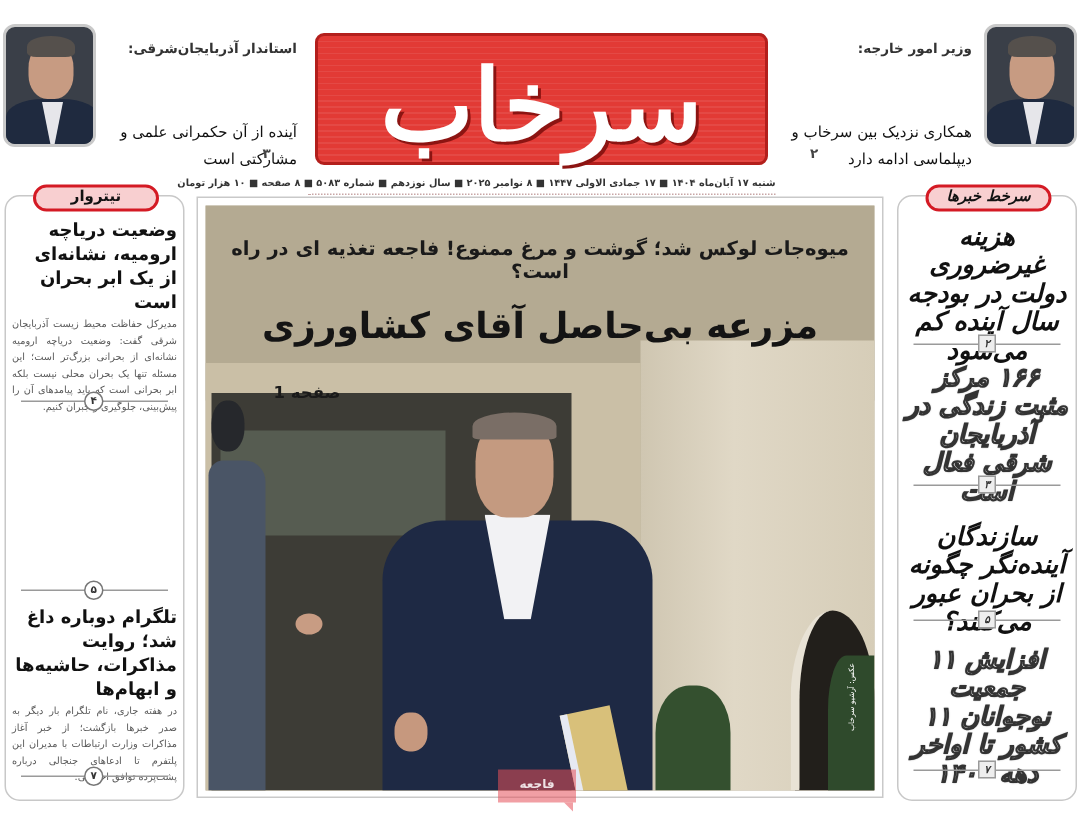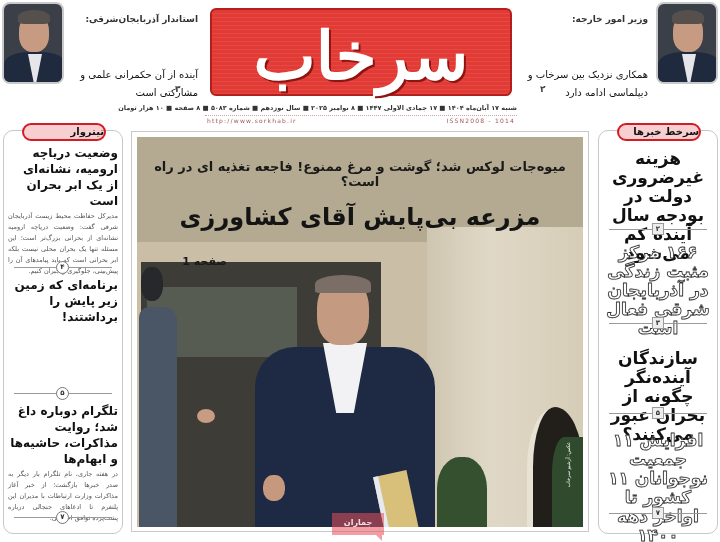--- a/index.html
+++ b/index.html
@@ -1,20 +1,20 @@
 <!DOCTYPE html>
 <html><head>
 <meta charset="utf-8">
 <style>
   * { box-sizing: border-box; margin: 0; padding: 0; }
   html, body { width: 720px; height: 542px; overflow: hidden; background: #ffffff; }
   body { position: relative; font-family: "DejaVu Sans", sans-serif; direction: rtl; color: #1a1a1a; }
 
   
-  .masthead { position: absolute; left: 0; top: 0; width: 720px; height: 128px; }
+  .masthead { position: absolute; left: 0; top: 14px; width: 720px; height: 128px; }
 
   .teaser { position: absolute; top: 0; height: 95px; }
   .teaser-photo { position: absolute; top: 2px; width: 62px; height: 82px; border: 2px solid #c9c9c9; border-radius: 8px; overflow: hidden; background: #3a3f48; }
   .teaser-photo .face { position: absolute; left: 15px; top: 10px; width: 30px; height: 38px; border-radius: 45% 45% 42% 42%; background: #c79b82; }
   .teaser-photo .hair { position: absolute; left: 14px; top: 6px; width: 32px; height: 14px; border-radius: 50% 50% 20% 20%; background: #55504c; }
   .teaser-photo .suit { position: absolute; left: 0; bottom: 0; width: 62px; height: 30px; border-radius: 40% 40% 0 0; background: #1f2a3f; }
   .teaser-photo .shirt { position: absolute; left: 24px; bottom: 0; width: 14px; height: 28px; background: #e6e6ea; clip-path: polygon(0 0, 100% 0, 60% 100%, 40% 100%); }
 
   .teaser-text { position: absolute; top: 14px; text-align: right; }
   .teaser-kicker { font-size: 9px; font-weight: bold; color: #333; margin-bottom: 4px; }
@@ -37,23 +37,23 @@
                text-shadow: 2px 2px 0 #8c1412; letter-spacing: 2px; }
 
   .dateline { position: absolute; left: 205px; top: 104px; width: 312px; font-size: 6.5px; font-weight: bold; color: #333; text-align: center; white-space: nowrap; }
   .urlline { position: absolute; left: 205px; top: 115px; width: 312px; height: 11px; border-top: 1px dotted #c8a6a6; font-size: 6px; color: #a05555; letter-spacing: 1.2px; direction: ltr; }
   .urlline .url { position: absolute; left: 2px; top: 1px; }
   .urlline .issn { position: absolute; right: 2px; top: 1px; }
 
   
   .side-col { position: absolute; top: 130px; width: 120px; height: 404px; border: 1.5px solid #c8c8c8; border-radius: 10px; background: #ffffff; }
   .col-left { left: 3px; }
-  .col-right { left: 598px; }
-
-  .col-label { position: absolute; top: -8px; left: 18px; width: 84px; height: 18px; border-radius: 10px; background: #f8cfd0; border: 2px solid #d41a24; text-align: right;
+  .col-right { left: 598px; font-style: italic; }
+
+  .col-label { position: absolute; top: -8px; left: 18px; width: 84px; height: 18px; border-radius: 10px; background: #f8cfd0; border: 2px solid #d41a24; text-align: center;
                font-size: 10px; font-weight: bold; line-height: 14px; color: #111; }
 
   .left-item { position: absolute; left: 4px; width: 110px; text-align: right; }
   .left-item .head { font-size: 12px; font-weight: bold; line-height: 16px; color: #111; }
   .left-item .body { font-size: 6.5px; line-height: 11px; color: #555; margin-top: 2px; text-align: justify; text-align-last: right; }
 
   .sep { position: absolute; left: 10px; width: 98px; height: 12px; }
   .sep::before { content: ""; position: absolute; left: 0; right: 0; top: 6px; border-top: 1px solid #9a9a9a; }
   .sep-circle { position: absolute; left: 42px; top: 0; width: 13px; height: 13px; border-radius: 50%; border: 1px solid #777; background: #fff; font-size: 7px; font-weight: bold; line-height: 11px; text-align: center; color: #333; }
   .sep-square { position: absolute; left: 43px; top: 0; width: 12px; height: 12px; border: 1px solid #9a9a9a; background: #eeeeee; font-size: 7px; font-weight: bold; line-height: 10px; text-align: center; color: #333; }
@@ -145,21 +145,20 @@
 
   <div class="left-item" style="top:14px;">
     <div class="head">وضعیت دریاچه ارومیه، نشانه‌ای از یک ابر بحران است</div>
     <div class="body">مدیرکل حفاظت محیط زیست آذربایجان شرقی گفت: وضعیت دریاچه ارومیه نشانه‌ای از بحرانی بزرگ‌تر است؛ این مسئله تنها یک بحران محلی نیست بلکه ابر بحرانی است که باید پیامدهای آن را پیش‌بینی، جلوگیری و جبران کنیم.</div>
   </div>
   <div class="sep" style="top:130px;">
     <div class="sep-circle">۴</div>
   </div>
 
   <div class="left-item" style="top:146px;">
-    <div class="head">برنامه‌ای که زمین زیر پایش را برداشتند!</div>
   </div>
   <div class="sep" style="top:256px;">
     <div class="sep-circle">۵</div>
   </div>
 
   <div class="left-item" style="top:272px;">
     <div class="head">تلگرام دوباره داغ شد؛ روایت مذاکرات، حاشیه‌ها و ابهام‌ها</div>
     <div class="body">در هفته جاری، نام تلگرام بار دیگر به صدر خبرها بازگشت؛ از خبر آغاز مذاکرات وزارت ارتباطات با مدیران این پلتفرم تا ادعاهای جنجالی درباره پشت‌پرده توافق احتمالی.</div>
   </div>
   <div class="sep" style="top:380px;">
@@ -185,21 +184,21 @@
     <div class="man1">
       <div class="jacket"></div>
         <div class="shirt1"></div>
         <div class="face1"></div>
         <div class="hair1"></div>
         <div class="hand1"></div>
     </div>
     <div class="folder"></div>
 
     <div class="over-title supertitle">میوه‌جات لوکس شد؛ گوشت و مرغ ممنوع! فاجعه تغذیه ای در راه است؟</div>
-    <div class="over-title headline">مزرعه بی‌پایش آقای کشاورزی</div>
+    <div class="over-title headline">مزرعه بی‌حاصل آقای کشاورزی</div>
     <div class="page-ref">صفحه 1</div>
     <div class="photo-credit">عکس: آرشیو سرخاب</div>
   </div>
 </main>
 
 <aside class="side-col col-right">
   <div class="col-label">سرخط خبرها</div>
 
   <div class="right-item" style="top:18px;">هزینه غیرضروری دولت در بودجه سال آینده کم می‌شود</div>
   <div class="sep" style="top:92px;">
@@ -215,13 +214,13 @@
   <div class="sep" style="top:276px;">
     <div class="sep-square">۵</div>
   </div>
 
   <div class="right-item outline" style="top:300px;">افزایش ۱۱ جمعیت نوجوانان ۱۱ کشور تا اواخر دهه ۱۴۰۰</div>
   <div class="sep" style="top:376px;">
     <div class="sep-square">۷</div>
   </div>
 </aside>
 
-<div class="watermark">جماران</div>
+<div class="watermark">فاجعه</div>
 
 </body></html>

